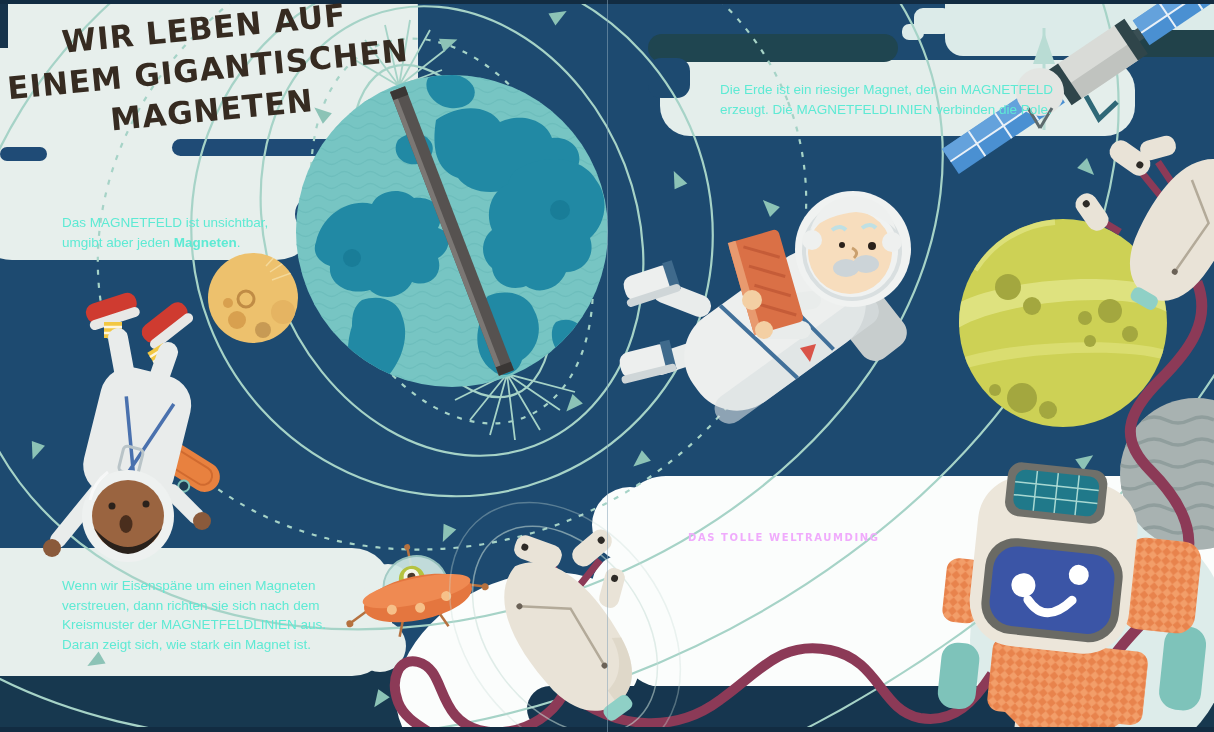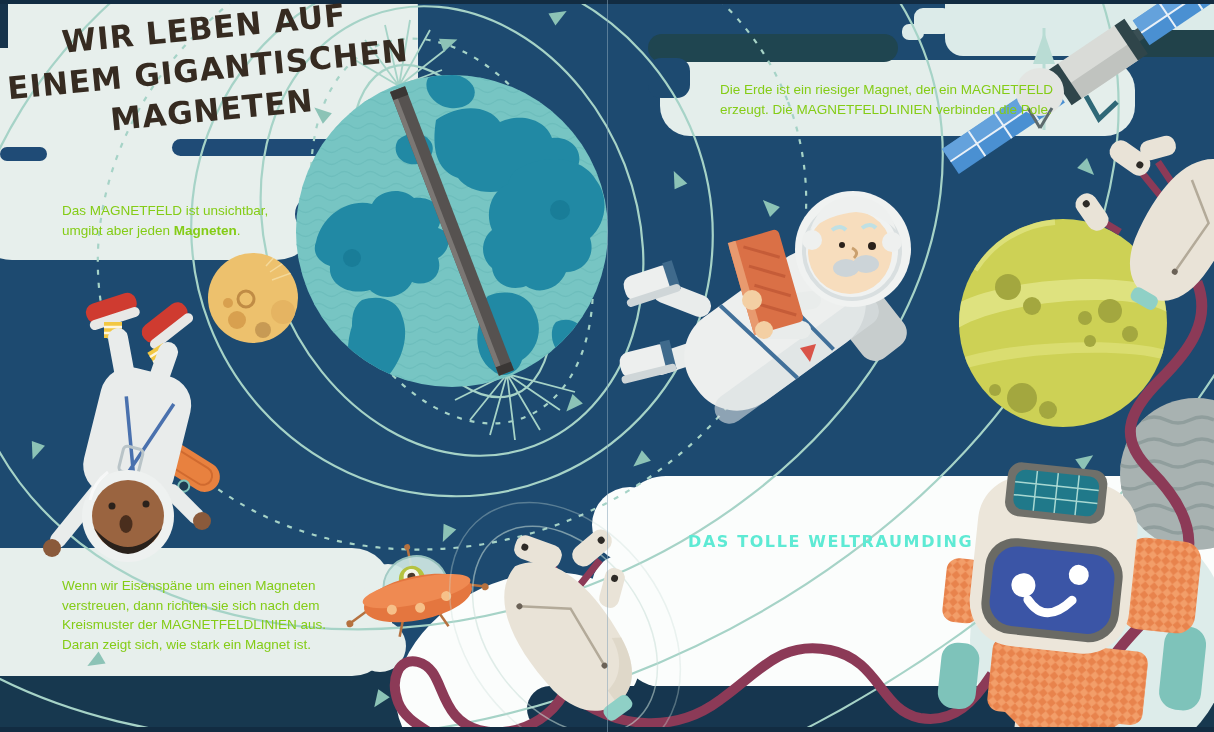--- a/index.html
+++ b/index.html
@@ -1,29 +1,29 @@
 <!DOCTYPE html>
 <html><head>
 <meta charset="utf-8">
 <style>
   html,body{margin:0;padding:0;background:#0e2233;}
   #page{position:relative;width:1214px;height:732px;overflow:hidden;
         font-family:"Liberation Sans",sans-serif;background:#1d4a70;}
   #scene{position:absolute;left:0;top:0;}
-  .note{position:absolute;color:#84cc16;font-size:13.5px;line-height:1.45;z-index:10;}
+  .note{position:absolute;color:#5eead4;font-size:13.5px;line-height:1.45;z-index:10;}
   .note b{font-weight:700;}
   #title{position:absolute;left:4px;top:8px;width:408px;z-index:10;
          transform:rotate(-5.5deg);transform-origin:50% 50%;
          font-family:"DejaVu Sans",sans-serif;font-weight:bold;
          font-size:31px;line-height:1.32;letter-spacing:1px;color:#362b21;
          text-align:center;}
   #title span{display:block;}
   #factbox{position:absolute;left:688px;top:532px;width:300px;z-index:10;}
   #factbox .heading{font-family:"DejaVu Sans",sans-serif;font-weight:bold;
-         font-size:16px;letter-spacing:1.6px;color:#5eead4;margin:0 0 7px 0;}
+         font-size:10px;letter-spacing:1.6px;color:#f0abfc;margin:0 0 7px 0;}
   #factbox .body{width:292px;color:#463a2f;font-size:13.5px;line-height:1.45;}
 </style>
 </head>
 <body>
 
 <div id="page">
 
 <svg id="scene" width="1214" height="732" viewBox="0 0 1214 732">
   <defs>
     <pattern id="waves" width="26" height="12" patternUnits="userSpaceOnUse">
@@ -388,21 +388,21 @@
   <rect x="0" y="727" width="1214" height="5" fill="#122c42"></rect>
   <line x1="607.5" y1="0" x2="607.5" y2="732" stroke="#8aa7ba" stroke-width="1" opacity="0.55"></line>
 </svg>
 
   <div id="title">
     <span>WIR LEBEN AUF</span>
     <span>EINEM GIGANTISCHEN</span>
     <span>MAGNETEN</span>
   </div>
 
-  <div class="note" style="left:62px;top:201px;width:248px;">
+  <div class="note" style="left:62px;top:213px;width:248px;">
     <span>Das MAGNETFELD ist unsichtbar, umgibt aber jeden </span><b>Magneten</b><span>.</span>
   </div>
 
   <div class="note" style="left:720px;top:80px;width:352px;">Die Erde ist ein riesiger Magnet, der ein MAGNETFELD erzeugt. Die MAGNETFELDLINIEN verbinden die Pole.</div>
 
   <div class="note" style="left:62px;top:576px;width:276px;">Wenn wir Eisenspäne um einen Magneten verstreuen, dann richten sie sich nach dem Kreismuster der MAGNETFELDLINIEN aus. Daran zeigt sich, wie stark ein Magnet ist.</div>
 
   <div id="factbox">
     <div class="heading">DAS TOLLE WELTRAUMDING</div>
   </div>

